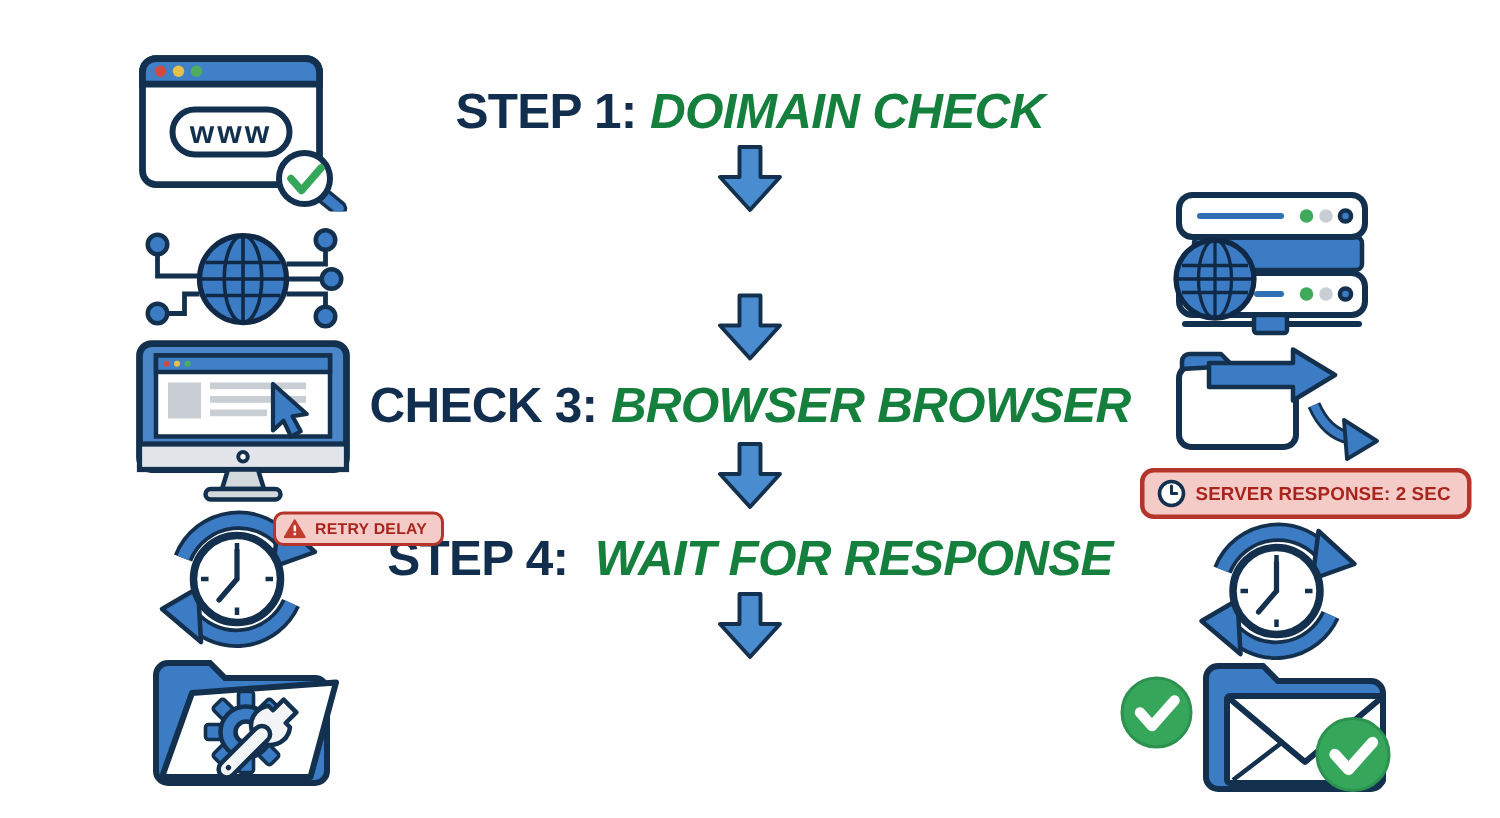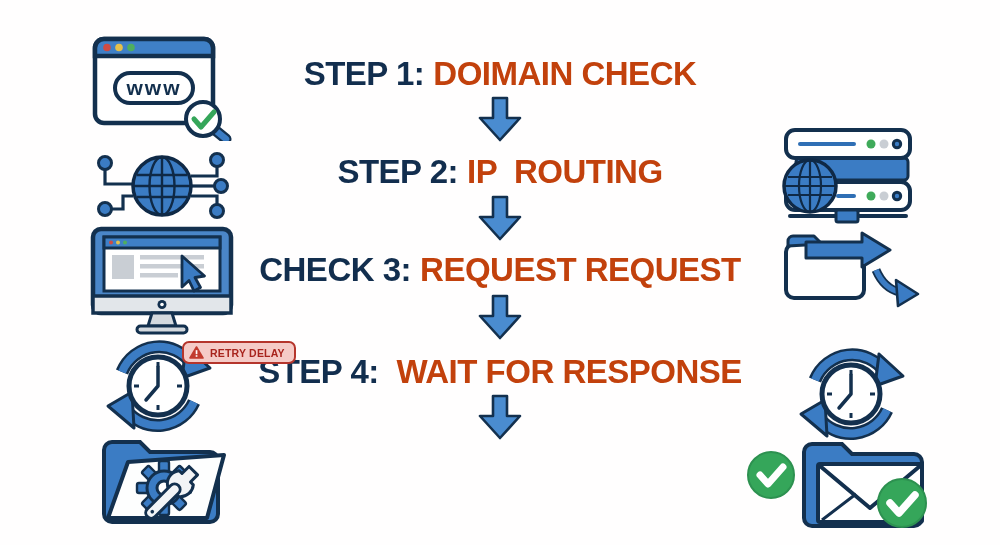--- a/index.html
+++ b/index.html
@@ -1,46 +1,45 @@
 <!DOCTYPE html>
 <html><head>
 <meta charset="utf-8">
 <style>
   html,body{margin:0;padding:0;background:#fff;}
   .canvas{position:relative;width:1000px;height:545px;background:#fffefe;overflow:hidden;
           font-family:"Liberation Sans",sans-serif;}
   .step{position:absolute;left:0;width:1000px;text-align:center;white-space:pre;
         font-size:33px;font-weight:700;letter-spacing:-0.5px;line-height:1.05;}
   .step .lbl{color:#122e4e;font-weight:800;margin-top:40px;}
-  .step .ttl{color:#c2410c;margin-left:9px;font-weight:700;}
+  .step .ttl{color:#15803d;margin-left:9px;font-weight:700;font-style:italic;}
   .down-arrow{position:absolute;left:478px;}
   .icon{position:absolute;}
   .badge{position:absolute;display:inline-flex;align-items:center;gap:6px;
          background:#f5cbc7;border:2.5px solid #b5352c;border-radius:7px;}
   .badge-retry{left:182px;top:341px;padding:3px 9px 3px 5px;}
   .badge-retry .btxt{font-size:10.5px;font-weight:800;color:#a8241d;letter-spacing:.2px;}
   .badge-server{left:760px;top:312px;padding:4px 11px 4px 8px;border-width:3px;border-radius:9px;}
   .badge-server .btxt{font-size:12.5px;font-weight:800;color:#a8241d;letter-spacing:.1px;}
 </style>
 </head>
 <body>
 
 <div class="canvas">
 
   <div class="step" style="top:57px"><span class="lbl">STEP 1:</span><span class="ttl">DOIMAIN CHECK</span></div>
   <svg class="down-arrow" style="top:96px" width="44" height="46" viewBox="0 0 44 46">
       <path d="M15 2 H29 V22 H42 L22 44 L2 22 H15 Z" fill="#4a8cd0" stroke="#13304e" stroke-width="2.6" stroke-linejoin="round"></path>
     </svg>
 
-  <div class="step" style="top:155px"><span class="lbl">STEP 2:</span><span class="ttl">IP  ROUTING</span></div>
   <svg class="down-arrow" style="top:195px" width="44" height="46" viewBox="0 0 44 46">
       <path d="M15 2 H29 V22 H42 L22 44 L2 22 H15 Z" fill="#4a8cd0" stroke="#13304e" stroke-width="2.6" stroke-linejoin="round"></path>
     </svg>
 
-  <div class="step" style="top:253px"><span class="lbl">CHECK 3:</span><span class="ttl">REQUEST REQUEST</span></div>
+  <div class="step" style="top:253px"><span class="lbl">CHECK 3:</span><span class="ttl">BROWSER BROWSER</span></div>
   <svg class="down-arrow" style="top:294px" width="44" height="46" viewBox="0 0 44 46">
       <path d="M15 2 H29 V22 H42 L22 44 L2 22 H15 Z" fill="#4a8cd0" stroke="#13304e" stroke-width="2.6" stroke-linejoin="round"></path>
     </svg>
 
   <div class="step" style="top:355px"><span class="lbl">STEP 4:</span><span class="ttl"> WAIT FOR RESPONSE</span></div>
   <svg class="down-arrow" style="top:394px" width="44" height="46" viewBox="0 0 44 46">
       <path d="M15 2 H29 V22 H42 L22 44 L2 22 H15 Z" fill="#4a8cd0" stroke="#13304e" stroke-width="2.6" stroke-linejoin="round"></path>
     </svg>
 
 
@@ -176,20 +175,27 @@
     <path d="M22 38 A40 40 0 0 1 92 30" fill="none" stroke="#3b7cc4" stroke-width="8"></path>
     <path d="M94 68 A40 40 0 0 1 26 76" fill="none" stroke="#13304e" stroke-width="13"></path>
     <path d="M94 68 A40 40 0 0 1 26 76" fill="none" stroke="#3b7cc4" stroke-width="8"></path>
     <polygon points="86,12 110,34 82,44" fill="#3b7cc4" stroke="#13304e" stroke-width="3" stroke-linejoin="round"></polygon>
     <polygon points="32,58 8,72 34,94" fill="#3b7cc4" stroke="#13304e" stroke-width="3" stroke-linejoin="round"></polygon>
     <circle cx="58" cy="52" r="29" fill="#fff" stroke="#13304e" stroke-width="5"></circle>
     <path d="M58 28 v5 M58 71 v5 M34 52 h5 M77 52 h5" stroke="#13304e" stroke-width="3"></path>
     <path d="M58 52 V33 M58 52 L46 66" fill="none" stroke="#13304e" stroke-width="3.5" stroke-linecap="round"></path>
   </svg>
 
+  <div class="badge badge-server">
+    <svg width="20" height="20" viewBox="0 0 20 20">
+      <circle cx="10" cy="10" r="8" fill="#fff" stroke="#13304e" stroke-width="2.4"></circle>
+      <path d="M10 10 V5 M10 10 H13.5" stroke="#13304e" stroke-width="2" stroke-linecap="round"></path>
+    </svg>
+    <span class="btxt">SERVER RESPONSE: 2 SEC</span>
+  </div>
 
   <svg class="icon" style="left:744px;top:428px" width="202" height="106" viewBox="0 0 202 106">
     <path d="M60 24 a8 8 0 0 1 8-8 h30 l10 10 h62 a8 8 0 0 1 8 8 v56 a8 8 0 0 1 -8 8 H68 a8 8 0 0 1 -8 -8 z" fill="#3b7cc4" stroke="#13304e" stroke-width="4"></path>
     <rect x="74" y="36" width="104" height="58" rx="2" fill="#fff" stroke="#13304e" stroke-width="4"></rect>
     <path d="M76 38 L126 80 L176 38" fill="none" stroke="#13304e" stroke-width="4" stroke-linejoin="round"></path>
     <path d="M78 92 L112 66 M174 92 L140 66" fill="none" stroke="#13304e" stroke-width="3"></path>
     <circle cx="27" cy="47" r="23" fill="#35a65a" stroke="#2d9150" stroke-width="2"></circle>
     <path d="M16 47 l8 9 l15 -17" fill="none" stroke="#fff" stroke-width="7" stroke-linecap="round" stroke-linejoin="round"></path>
     <circle cx="158" cy="75" r="24" fill="#35a65a" stroke="#2d9150" stroke-width="2"></circle>
     <path d="M146 75 l9 10 l16 -18" fill="none" stroke="#fff" stroke-width="7.5" stroke-linecap="round" stroke-linejoin="round"></path>

